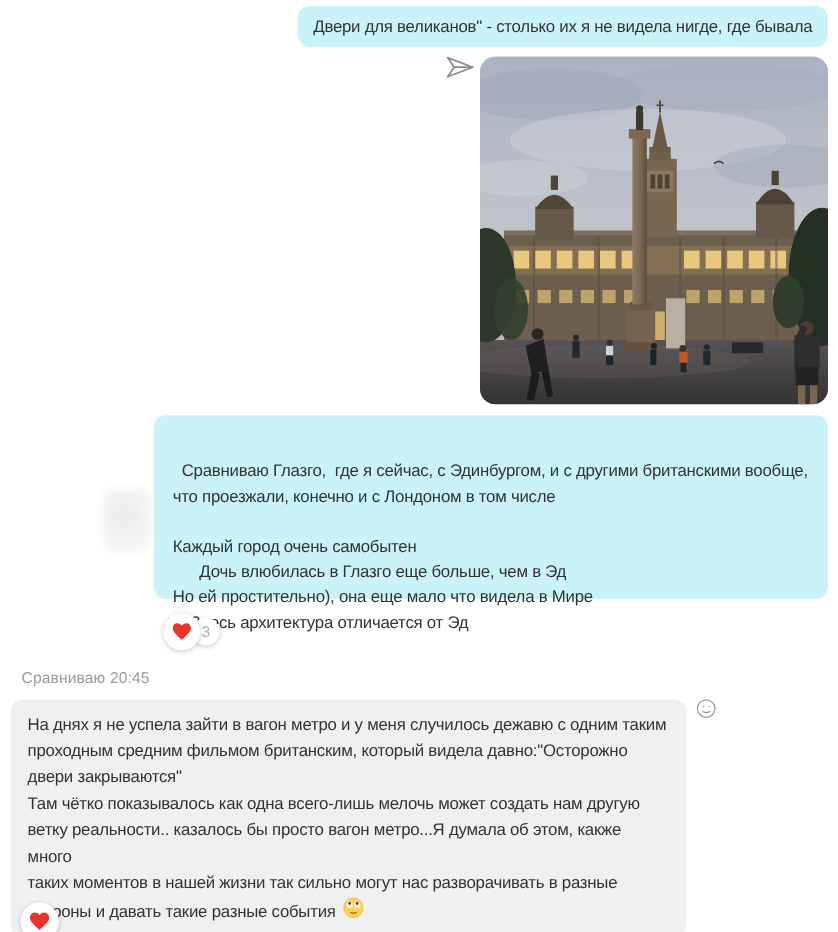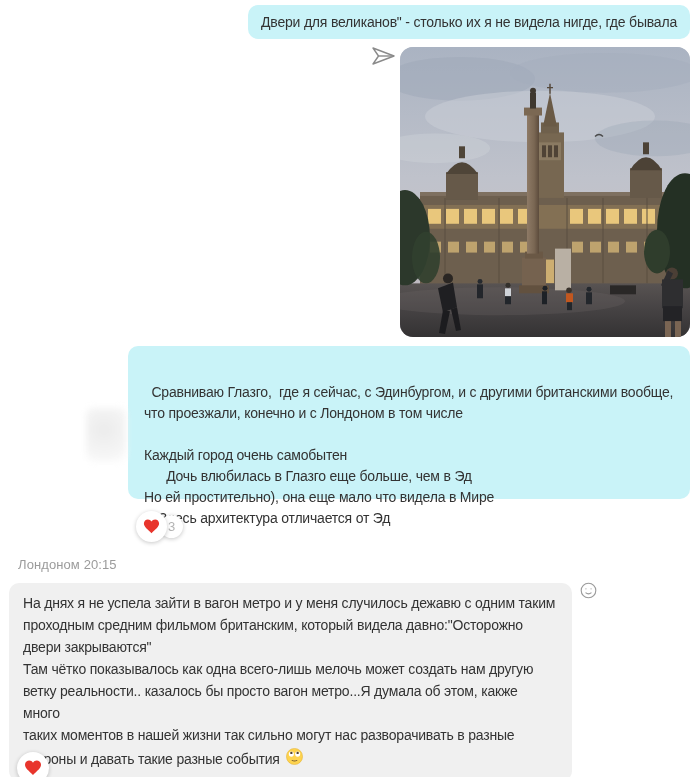--- a/index.html
+++ b/index.html
@@ -225,23 +225,23 @@
     </svg>
   </div>
   <div class="rx-circle rx-small">
     <span>3</span>
   </div>
 </div>
 
 <div id="avatar-blur"></div>
 
 <div id="sender-line">
-  <span>Лондоном</span>
+  <span>Сравниваю</span>
   <span> </span>
-  <span>20:15</span>
+  <span>20:45</span>
 </div>
 
 <div id="msg3" class="bubble gray">
   <div class="prewrap">На днях я не успела зайти в вагон метро и у меня случилось дежавю с одним таким
 проходным средним фильмом британским, который видела давно:"Осторожно
 двери закрываются"
 Там чётко показывалось как одна всего-лишь мелочь может создать нам другую
 ветку реальности.. казалось бы просто вагон метро...Я думала об этом, какже много
 таких моментов в нашей жизни так сильно могут нас разворачивать в разные</div>
   <div class="lastline">

